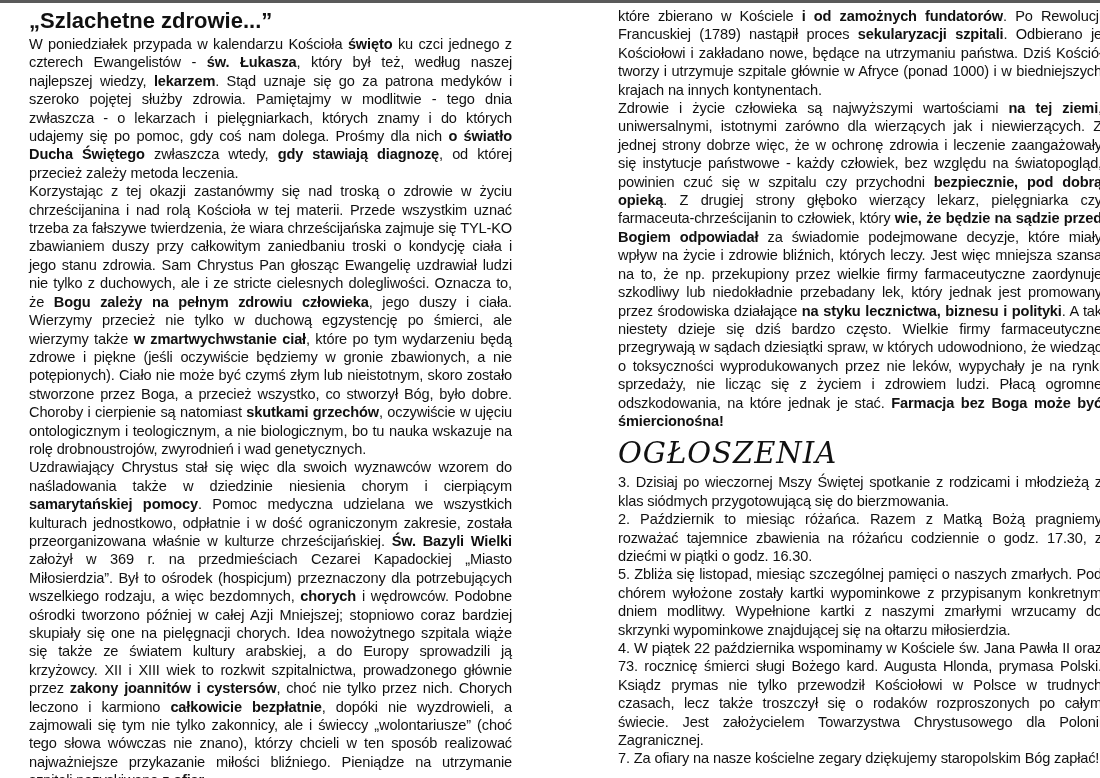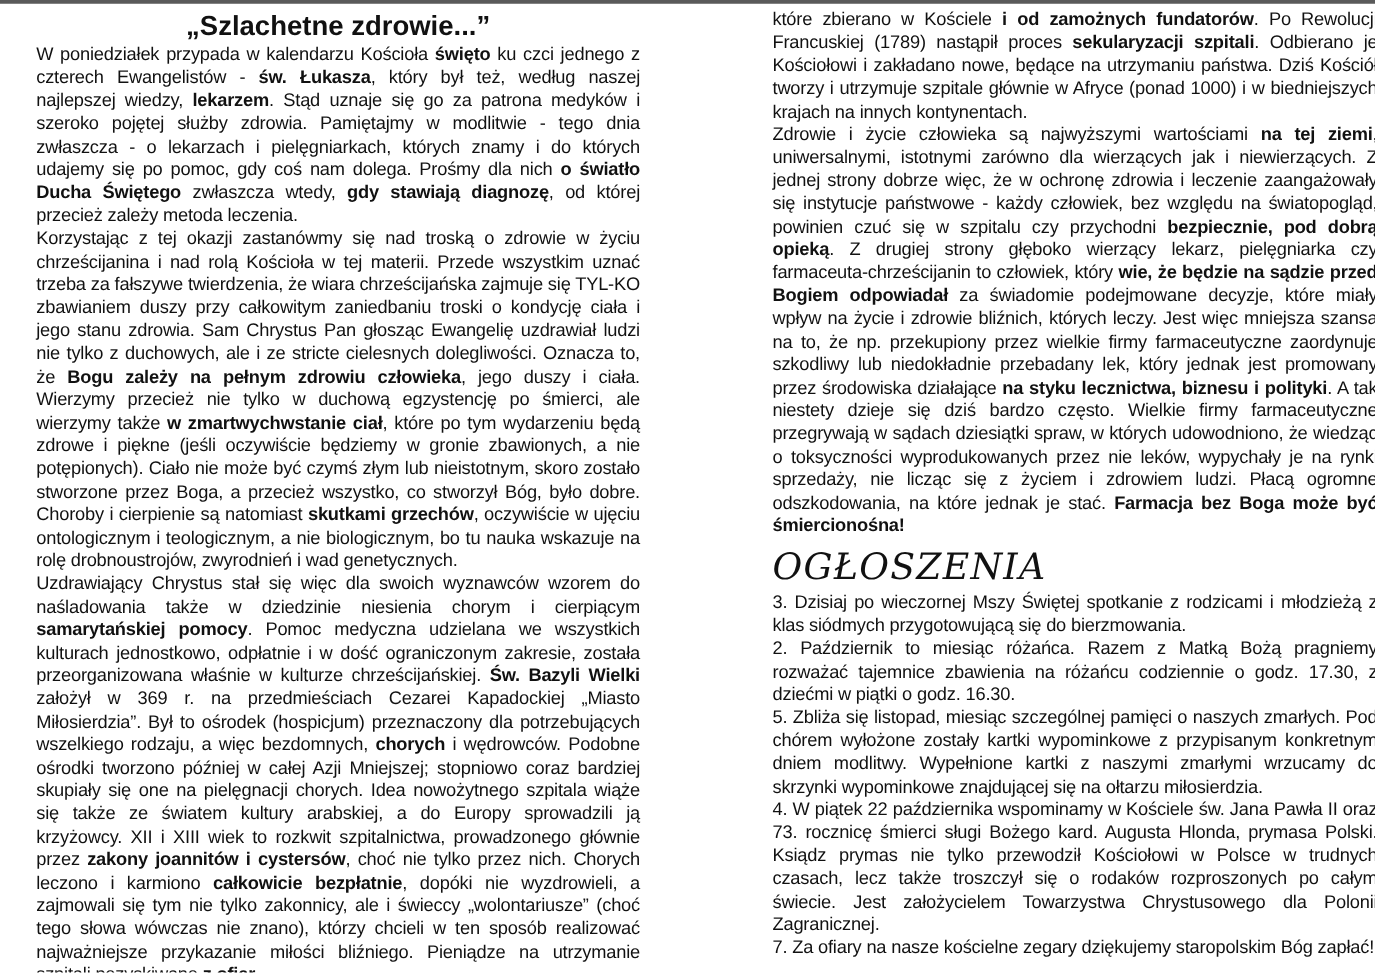--- a/index.html
+++ b/index.html
@@ -15,21 +15,21 @@
   }
   .col {
     position: absolute; top: 6px;
     font-size: 14.6px; line-height: 18.4px;
     text-align: justify;
     letter-spacing: -0.15px;
   }
   .col-left { left: 29px; width: 483px; }
   .col-right { left: 618px; width: 484px; top: 7px; }
   .title {
-    text-align: center; font-weight: bold; font-size: 22px;
+    font-weight: bold; font-size: 22px;
     line-height: 26px; margin: 2px 0 1px 0; letter-spacing: 0;
   }
   p { margin: 0; }
   b { font-weight: bold; }
   .ann-title {
     text-align: left; font-family: "DejaVu Serif", serif;
     font-style: italic; font-weight: normal; font-size: 29px;
     line-height: 36px; margin: 5px 0 2px 0; letter-spacing: 1px;
   }
   .ann { margin: 0; }

